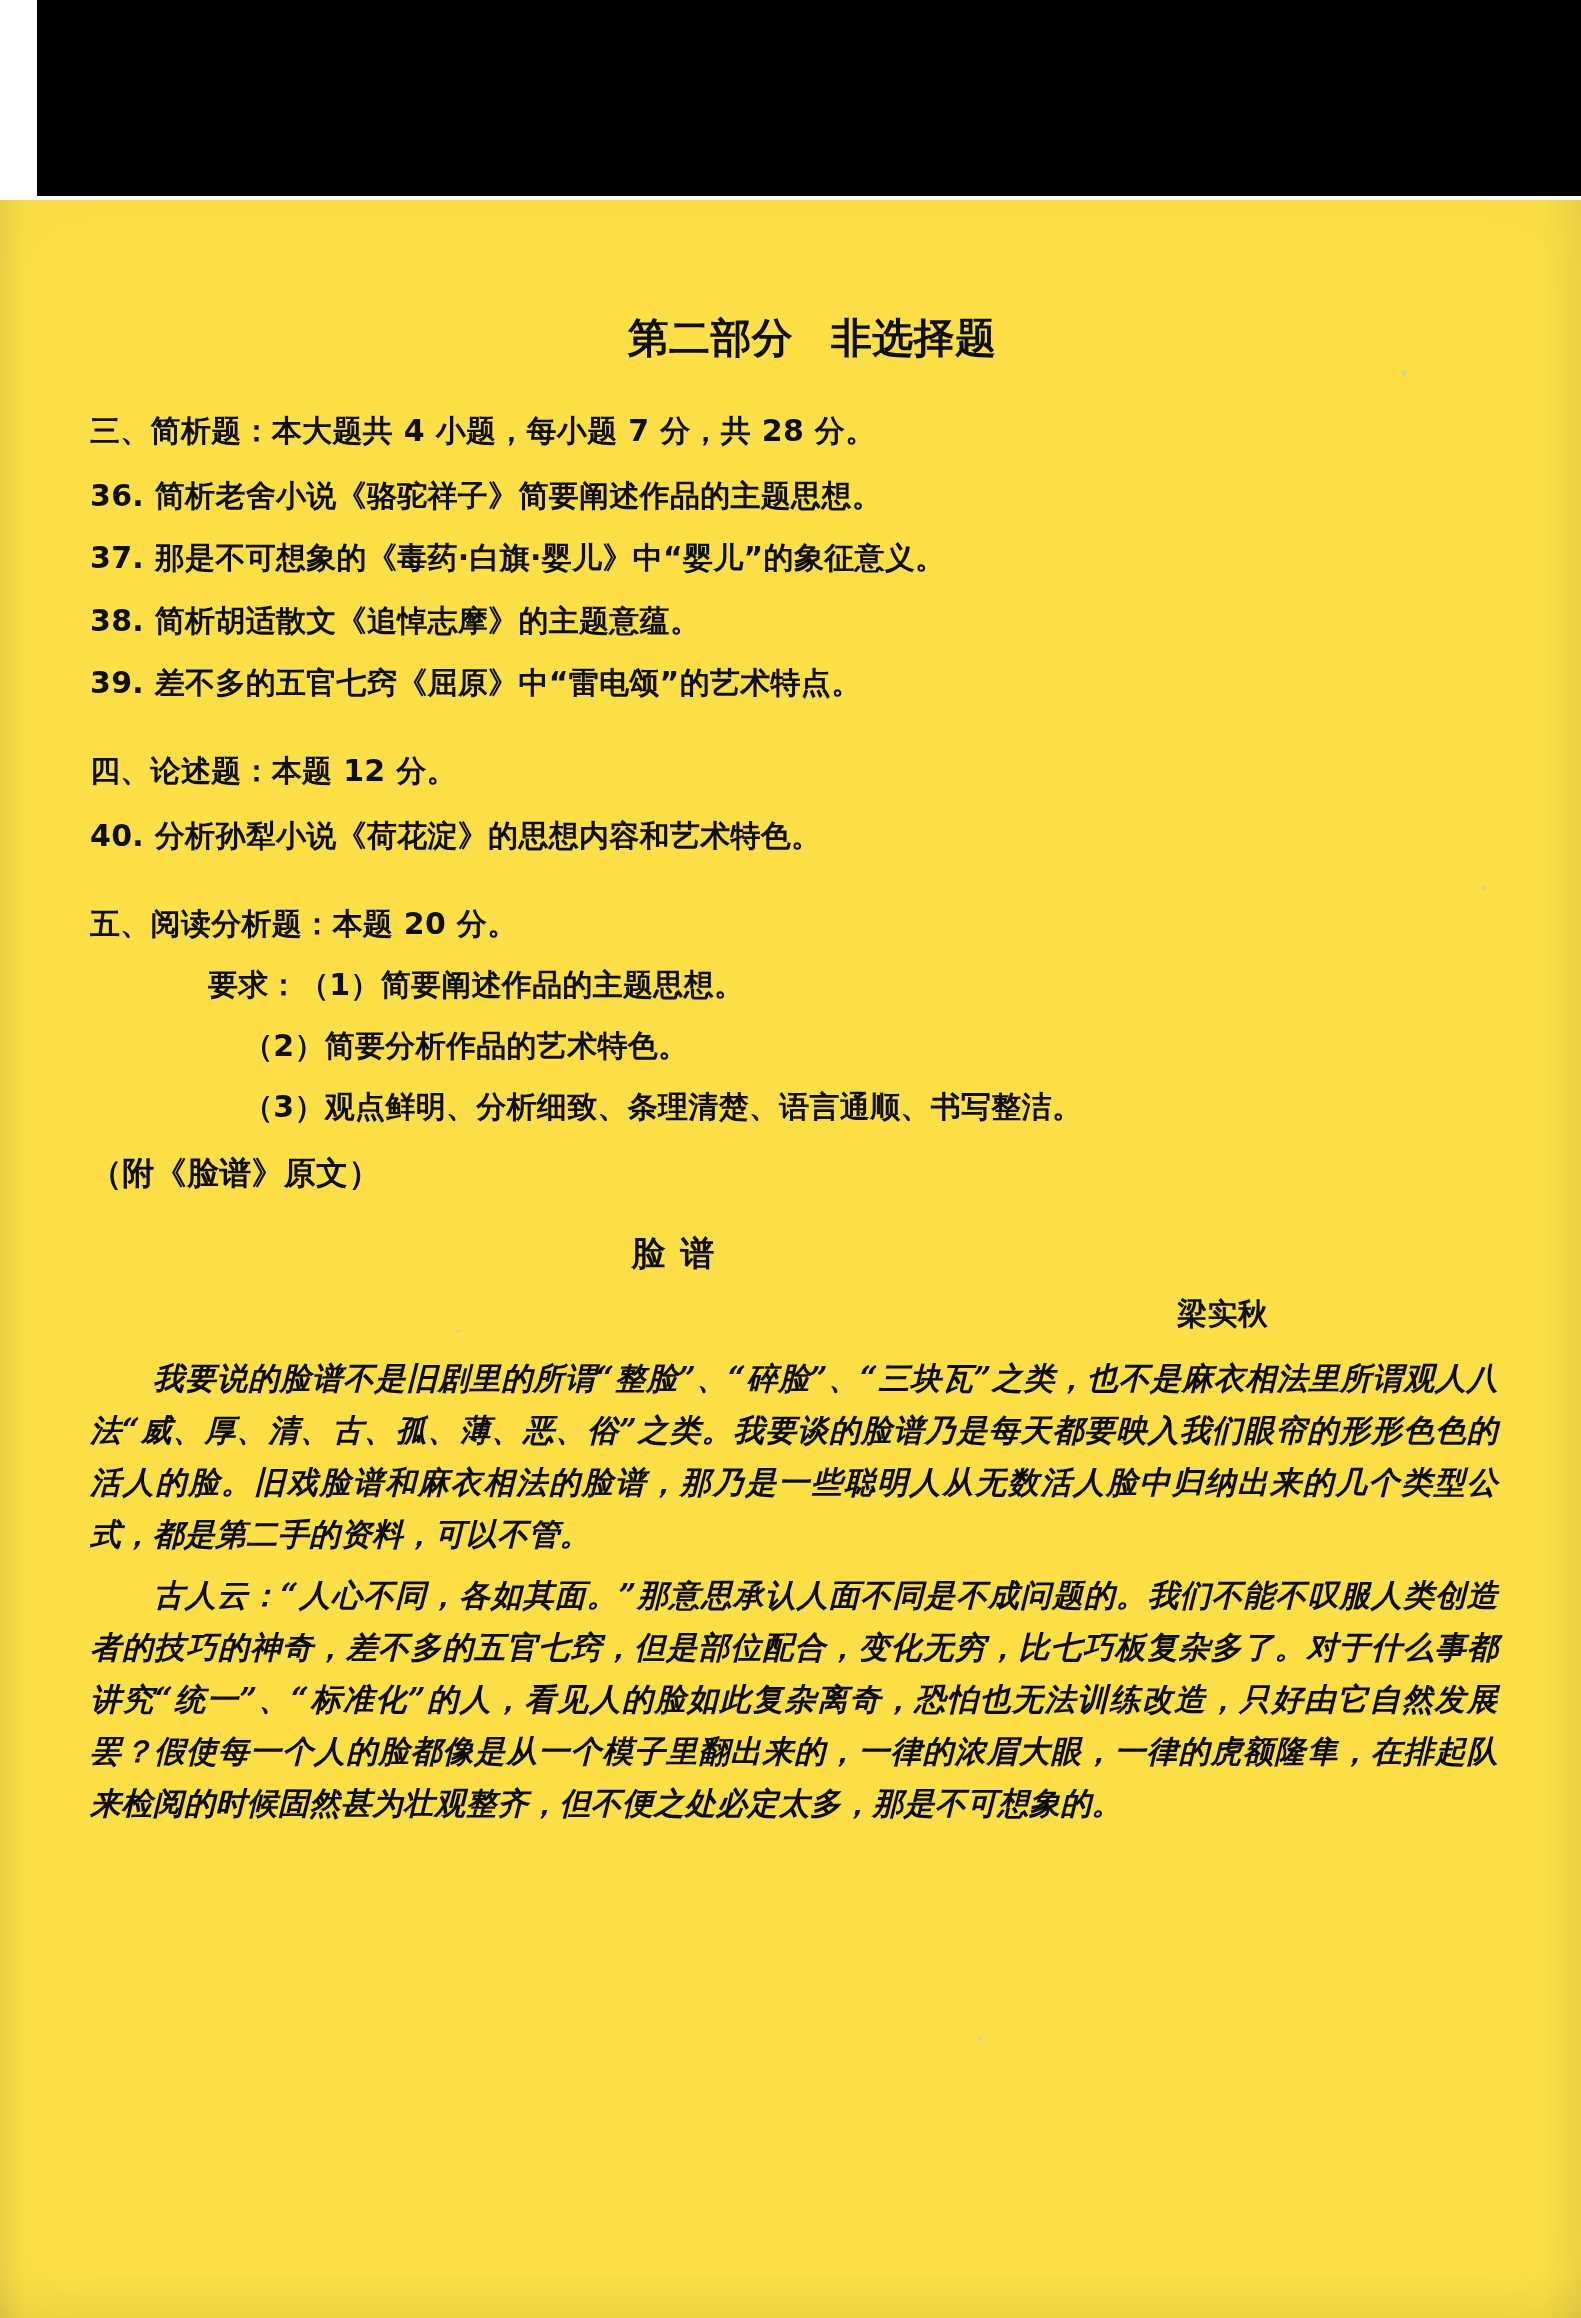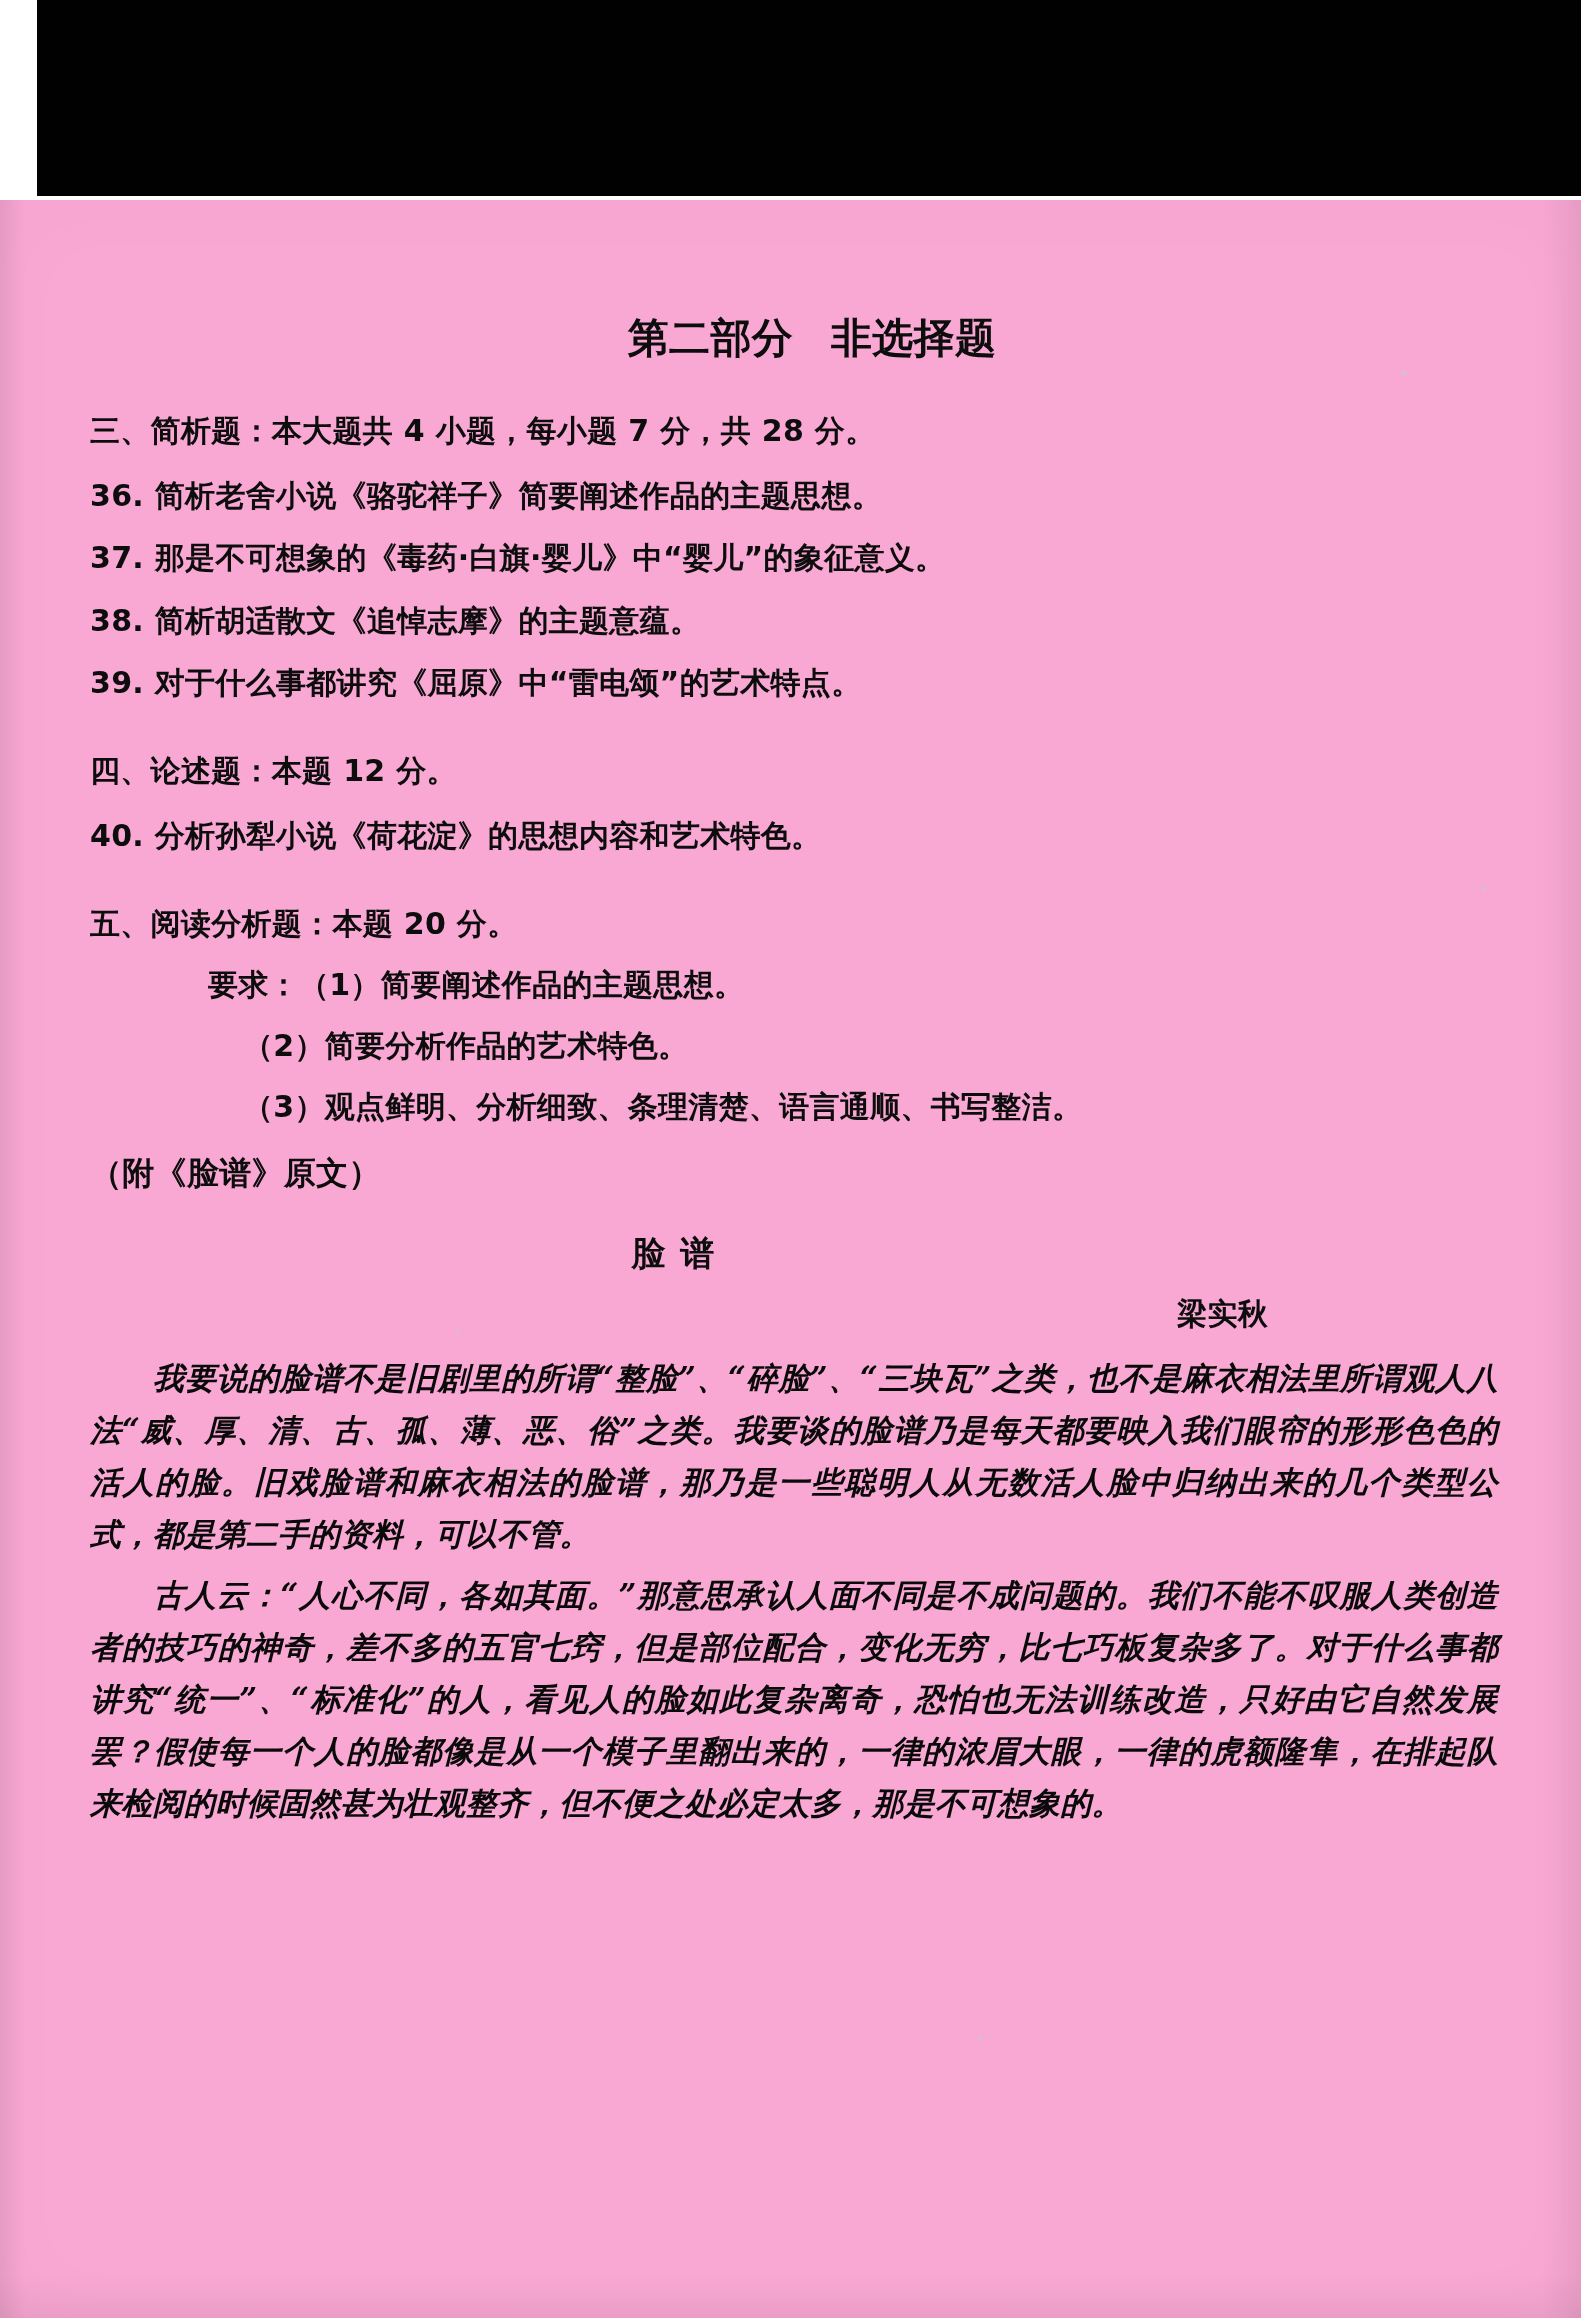--- a/index.html
+++ b/index.html
@@ -50,21 +50,21 @@
     background: #ffffff;
   }
 
   
   .sheet {
     position: absolute;
     left: 0;
     top: 200px;
     width: 1581px;
     height: 2119px;
-    background: #f9a8d4;
+    background: #fde047;
     
     box-shadow: inset 0 0 93px rgba(0,0,0,0.025);
   }
 
   .content {
     position: absolute;
     left: 78px;
     top: 0px;
     width: 1428px;
   }
@@ -202,21 +202,21 @@
       <div class="part-title hei"><span>第二部分</span><span class="gap"></span><span>非选择题</span></div>
 
       <div class="section-head hei">三、简析题：本大题共 4 小题，每小题 7 分，共 28 分。</div>
 
       <div class="q-line hei first"><span>36.</span>&nbsp;<span>简析老舍小说《骆驼祥子》简要阐述作品的主题思想。</span></div>
 
       <div class="q-line hei"><span>37.</span>&nbsp;<span>那是不可想象的《毒药·白旗·婴儿》中“婴儿”的象征意义。</span></div>
 
       <div class="q-line hei"><span>38.</span>&nbsp;<span>简析胡适散文《追悼志摩》的主题意蕴。</span></div>
 
-      <div class="q-line hei"><span>39.</span>&nbsp;<span>对于什么事都讲究《屈原》中“雷电颂”的艺术特点。</span></div>
+      <div class="q-line hei"><span>39.</span>&nbsp;<span>差不多的五官七窍《屈原》中“雷电颂”的艺术特点。</span></div>
 
       <div class="section-head hei">四、论述题：本题 12 分。</div>
 
       <div class="q-line hei first"><span>40.</span>&nbsp;<span>分析孙犁小说《荷花淀》的思想内容和艺术特色。</span></div>
 
       <div class="section-head hei">五、阅读分析题：本题 20 分。</div>
 
 
       <div class="sub-req hei">要求：（1）简要阐述作品的主题思想。</div>
       <div class="sub-req hei indent2">（2）简要分析作品的艺术特色。</div>

